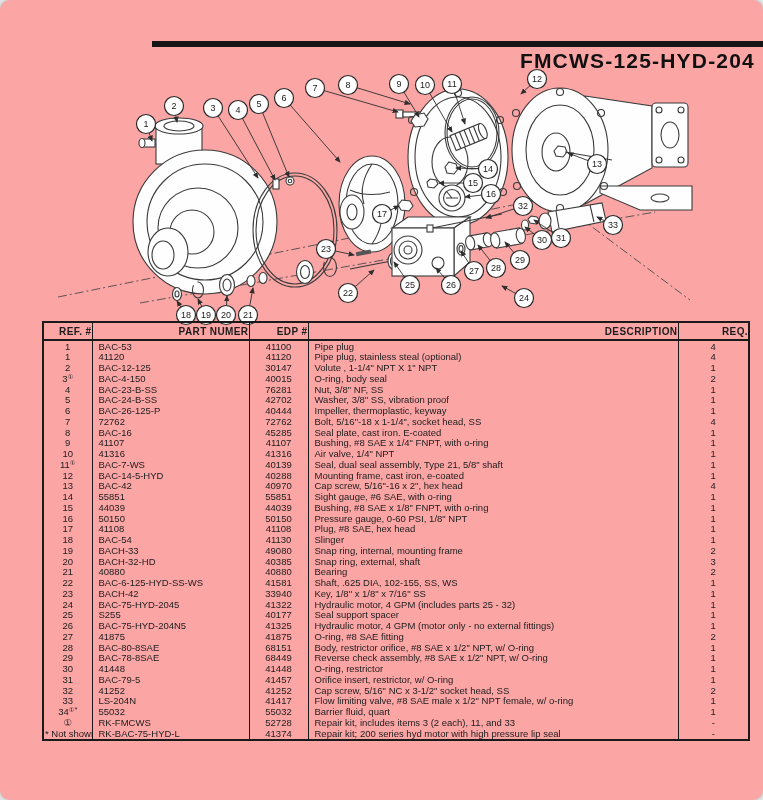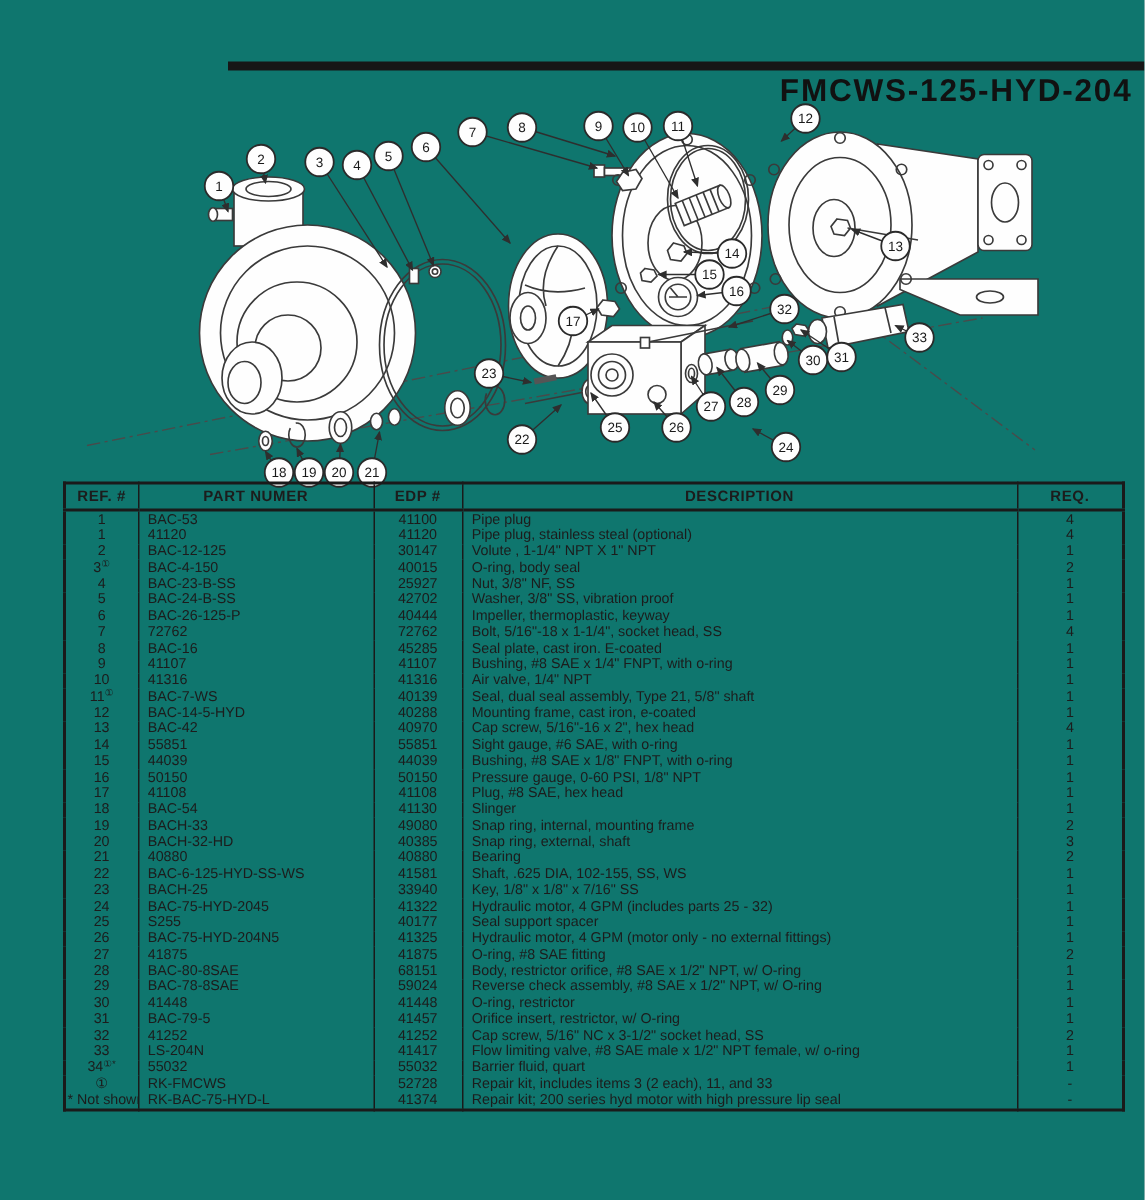--- a/index.html
+++ b/index.html
@@ -1,40 +1,41 @@
 <!DOCTYPE html>
 <html><head>
 <meta charset="utf-8">
 <style>
   html,body{margin:0;padding:0;background:#e8e8e8;}
   .page{
-    position:relative;width:763px;height:800px;background:#0f766e;
+    position:relative;width:763px;height:800px;background:#fca5a5;
     font-family:"Liberation Sans",sans-serif;color:#1a1a1a;overflow:hidden;
     box-shadow:0 0 4px rgba(0,0,0,.25);
+    border-radius:10px;
   }
   .title-bar{position:absolute;left:152px;top:41px;width:611px;height:6px;background:#161616;}
   .doc-title{
     position:absolute;top:49px;right:8px;font-size:21px;font-weight:bold;
     letter-spacing:1.2px;color:#111;white-space:nowrap;
   }
   svg.diagram{position:absolute;left:0;top:0;}
   .part-line{stroke:#3a3a3a;stroke-width:1.1;fill:none;}
   .part-fill{stroke:#3a3a3a;stroke-width:1.1;fill:#fefefe;}
   .dashdot{stroke:#4a4a4a;stroke-width:0.9;fill:none;stroke-dasharray:9 3 2 3;}
   .leader{stroke:#2e2e2e;stroke-width:0.9;}
   .balloon-circle{fill:#fefefe;stroke:#2a2a2a;stroke-width:1.2;}
   .balloon-text{font-family:"Liberation Sans",sans-serif;font-size:9px;fill:#1a1a1a;text-anchor:middle;}
   table.parts{
     position:absolute;left:42px;top:321px;width:706px;
     border-collapse:collapse;table-layout:fixed;
     border:2px solid #1a1a1a;color:#1c1c1c;
   }
   table.parts th{
     border-bottom:2px solid #1a1a1a;font-size:10px;font-weight:bold;
-    height:16px;padding:0;text-align:center;letter-spacing:.4px;
+    height:16px;padding:0;text-align:right;letter-spacing:.4px;
   }
   table.parts th+th, table.parts td+td{border-left:1.5px solid #1a1a1a;}
   table.parts td{
     font-size:9.5px;height:10.76px;padding:0;line-height:1;
     white-space:nowrap;overflow:hidden;
   }
   td.c{text-align:center;}
   td.l{text-align:left;padding-left:6px !important;}
   td.ref-overflow{text-align:left;padding-left:1px !important;overflow:visible;position:relative;z-index:2;}
   .sup{font-size:6.5px;vertical-align:3px;letter-spacing:0;}
@@ -340,21 +341,21 @@
         <tr>
           <td class="c">3<span class="sup">①</span></td>
           <td class="l">BAC-4-150</td>
           <td class="c">40015</td>
           <td class="l">O-ring, body seal</td>
           <td class="c">2</td>
         </tr>
         <tr>
           <td class="c">4</td>
           <td class="l">BAC-23-B-SS</td>
-          <td class="c">25927</td>
+          <td class="c">76281</td>
           <td class="l">Nut, 3/8" NF, SS</td>
           <td class="c">1</td>
         </tr>
         <tr>
           <td class="c">5</td>
           <td class="l">BAC-24-B-SS</td>
           <td class="c">42702</td>
           <td class="l">Washer, 3/8" SS, vibration proof</td>
           <td class="c">1</td>
         </tr>
@@ -472,21 +473,21 @@
         </tr>
         <tr>
           <td class="c">22</td>
           <td class="l">BAC-6-125-HYD-SS-WS</td>
           <td class="c">41581</td>
           <td class="l">Shaft, .625 DIA, 102-155, SS, WS</td>
           <td class="c">1</td>
         </tr>
         <tr>
           <td class="c">23</td>
-          <td class="l">BACH-25</td>
+          <td class="l">BACH-42</td>
           <td class="c">33940</td>
           <td class="l">Key, 1/8" x 1/8" x 7/16" SS</td>
           <td class="c">1</td>
         </tr>
         <tr>
           <td class="c">24</td>
           <td class="l">BAC-75-HYD-2045</td>
           <td class="c">41322</td>
           <td class="l">Hydraulic motor, 4 GPM (includes parts 25 - 32)</td>
           <td class="c">1</td>
@@ -515,21 +516,21 @@
         <tr>
           <td class="c">28</td>
           <td class="l">BAC-80-8SAE</td>
           <td class="c">68151</td>
           <td class="l">Body, restrictor orifice, #8 SAE x 1/2" NPT, w/ O-ring</td>
           <td class="c">1</td>
         </tr>
         <tr>
           <td class="c">29</td>
           <td class="l">BAC-78-8SAE</td>
-          <td class="c">59024</td>
+          <td class="c">68449</td>
           <td class="l">Reverse check assembly, #8 SAE x 1/2" NPT, w/ O-ring</td>
           <td class="c">1</td>
         </tr>
         <tr>
           <td class="c">30</td>
           <td class="l">41448</td>
           <td class="c">41448</td>
           <td class="l">O-ring, restrictor</td>
           <td class="c">1</td>
         </tr>

